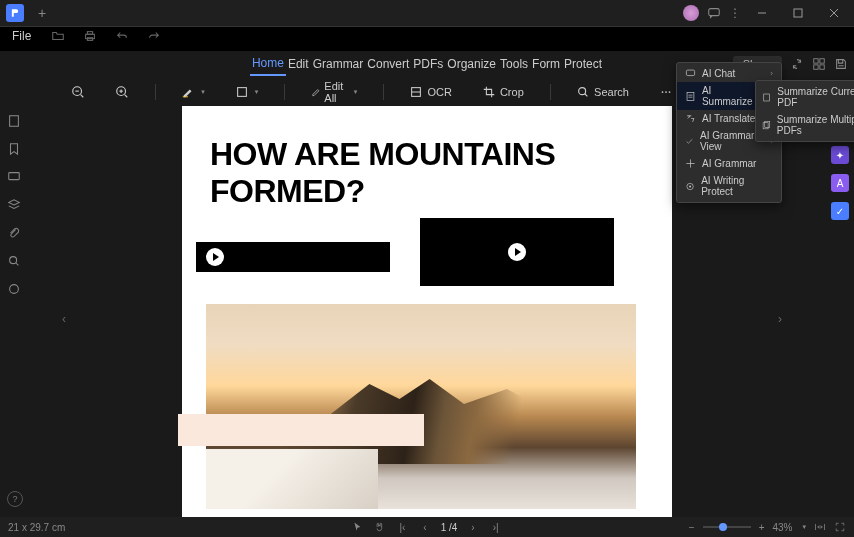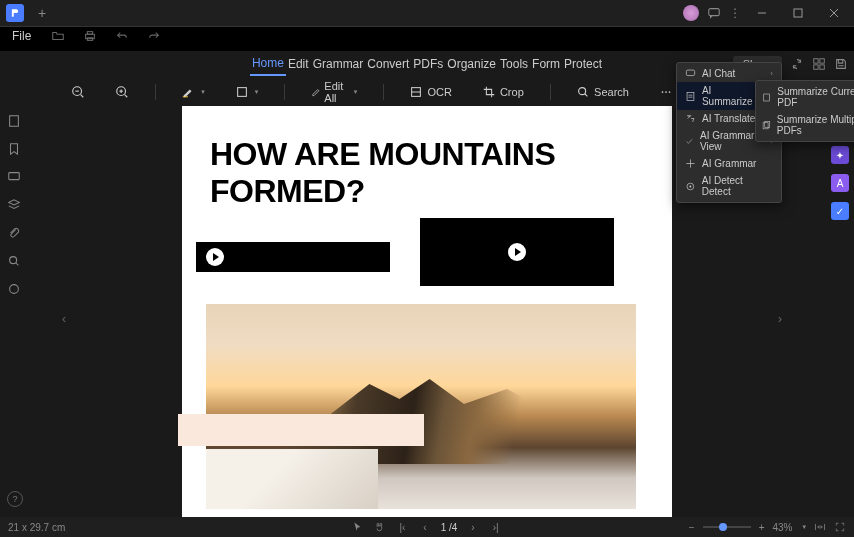--- a/index.html
+++ b/index.html
@@ -270,21 +270,21 @@
       <svg width="11" height="11" viewBox="0 0 16 16">
         <path fill="none" stroke="#ccc" d="M8 2v12M2 8h12"></path>
       </svg>
       <span>AI Grammar</span>
     </div>
   <div class="ai-item">
       <svg width="11" height="11" viewBox="0 0 16 16">
         <circle cx="8" cy="8" r="5" fill="none" stroke="#ccc"></circle>
         <circle cx="8" cy="8" r="1.5" fill="#ccc"></circle>
       </svg>
-      <span>AI Detect Detect</span>
+      <span>AI Writing Protect</span>
     </div>
 </div>
 
 <div class="submenu">
   <div class="sub-item">
       <svg width="11" height="11" viewBox="0 0 16 16">
         <rect x="3" y="2" width="10" height="12" fill="none" stroke="#ccc"></rect>
       </svg>
       <span>Summarize Current PDF</span>
     </div>

